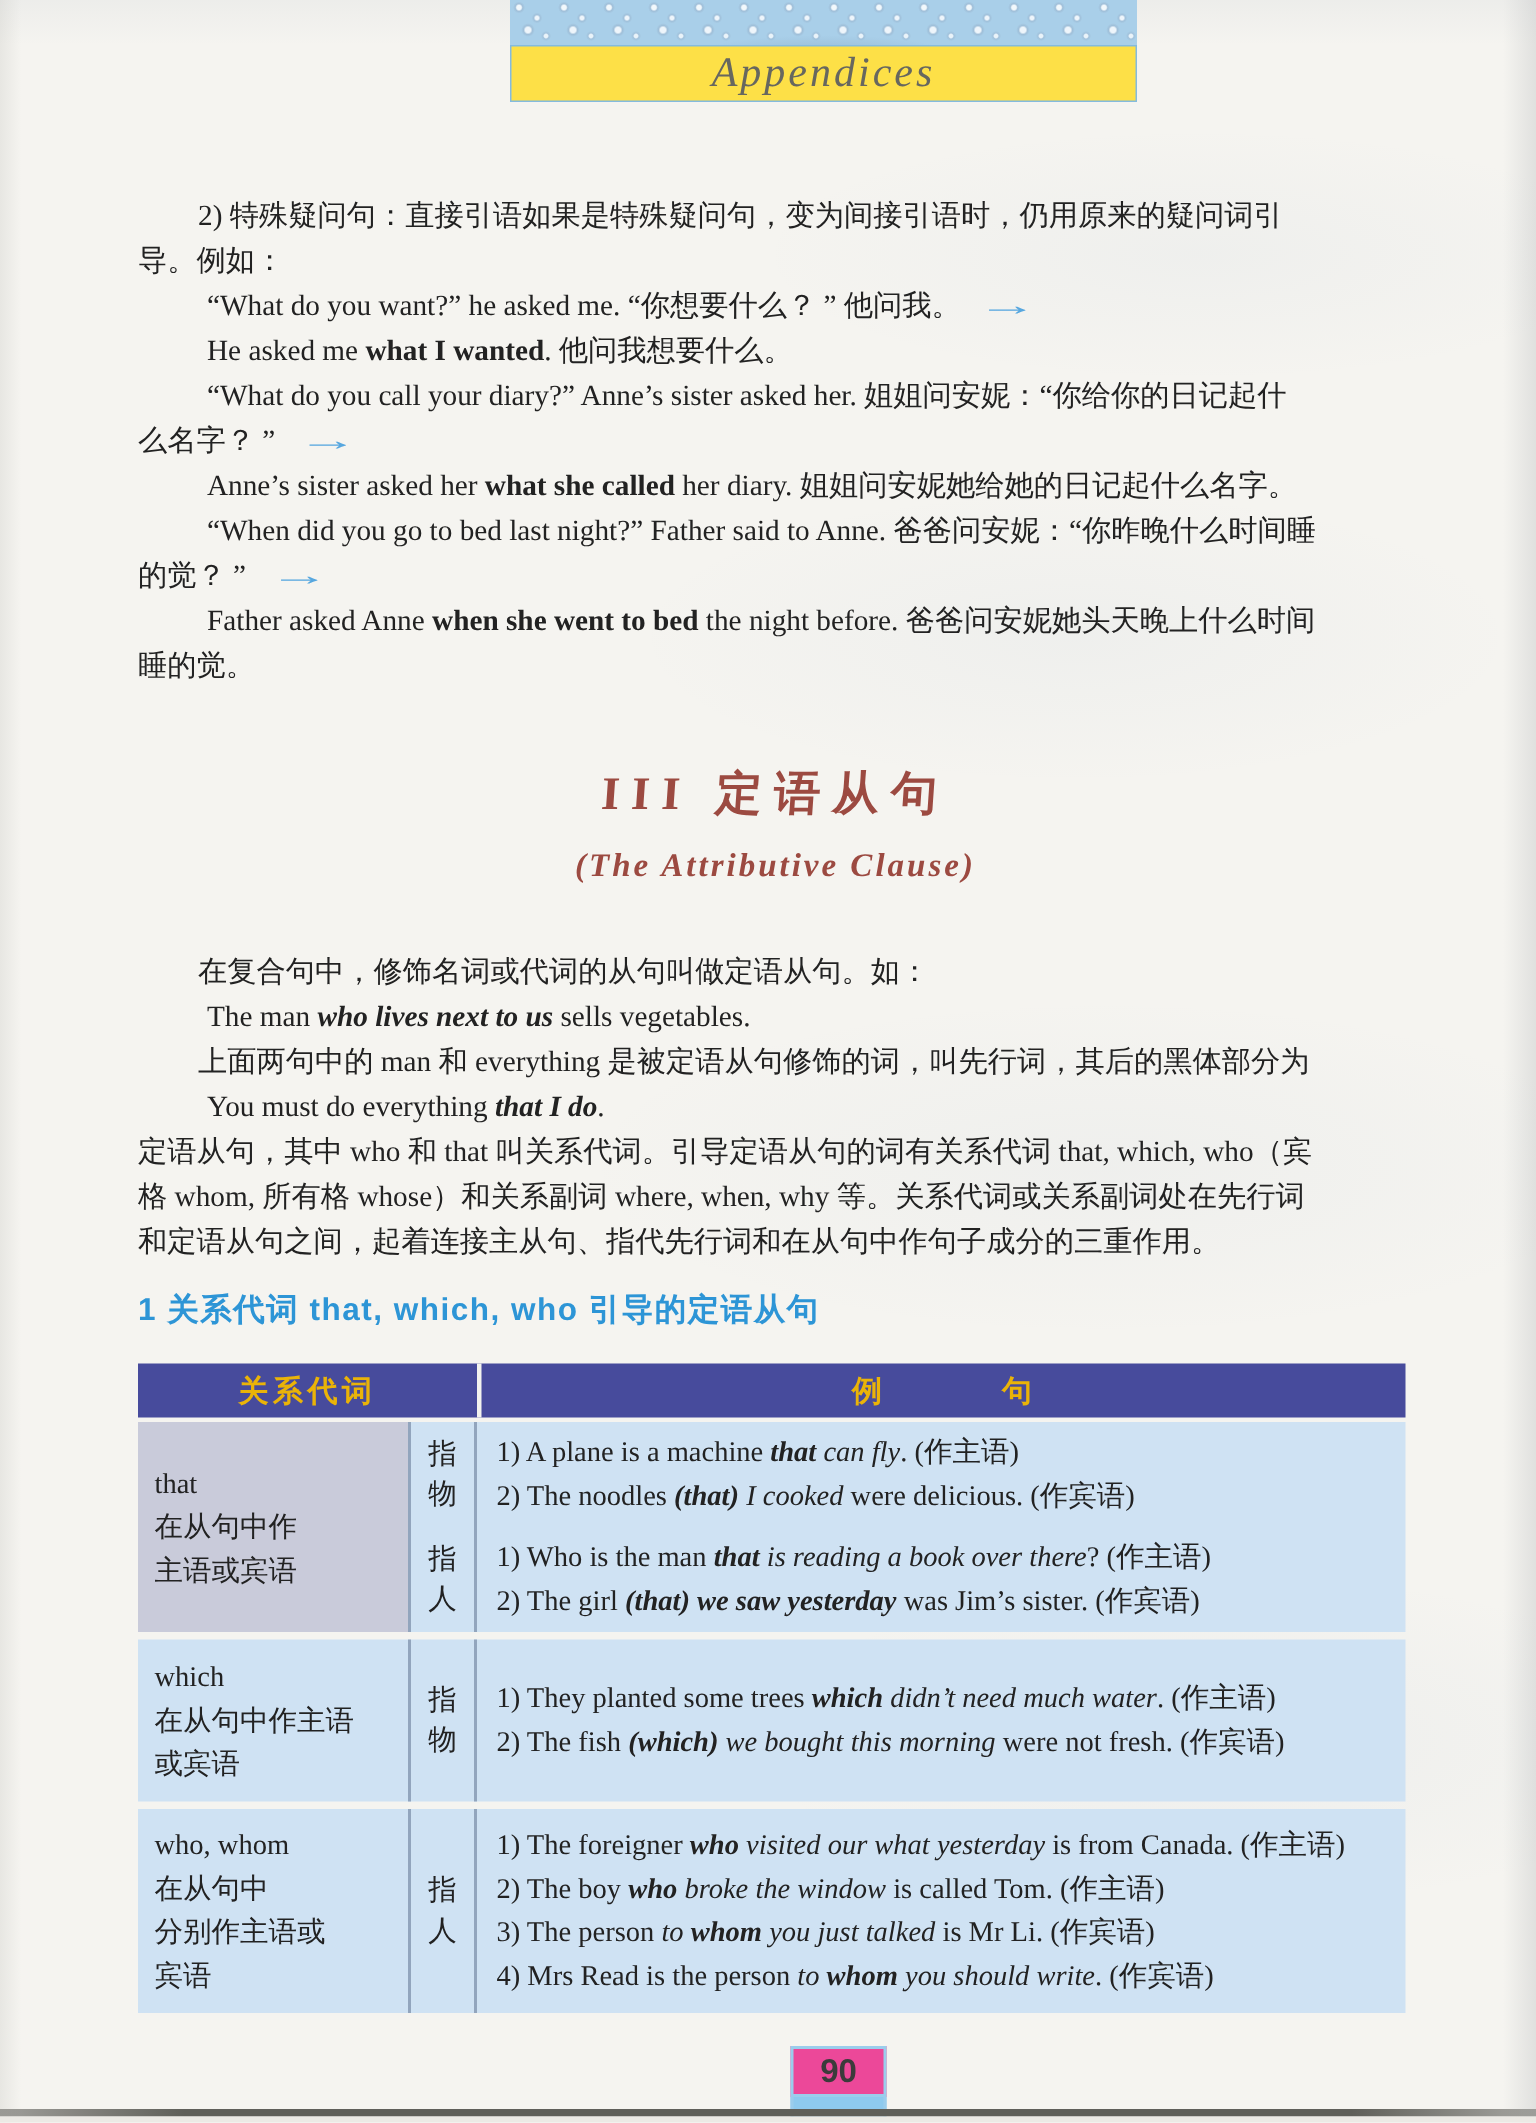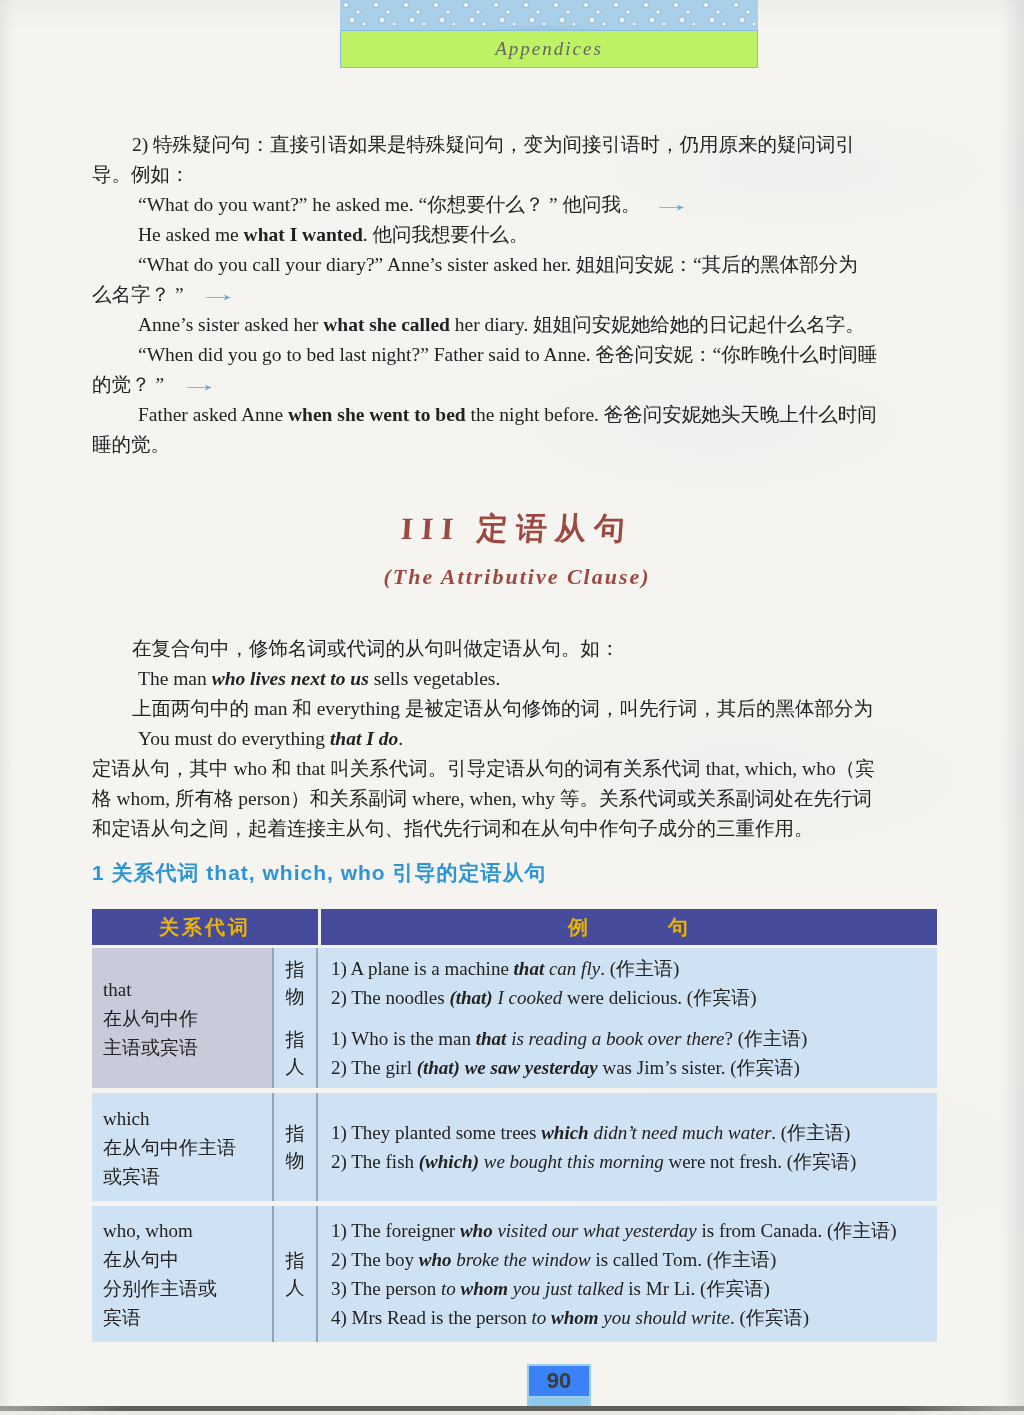--- a/index.html
+++ b/index.html
@@ -28,23 +28,23 @@
     background-color:#a9cfe9;
     background-image:
       radial-gradient(circle at 6px 5px, rgba(255,255,255,.85) 1.5px, rgba(150,175,200,.5) 2.5px, rgba(169,207,233,0) 4px),
       radial-gradient(circle at 18px 12px, rgba(255,255,255,.8) 1.2px, rgba(150,175,200,.45) 2.2px, rgba(169,207,233,0) 3.6px),
       radial-gradient(circle at 12px 20px, rgba(255,255,255,.8) 1.8px, rgba(150,175,200,.5) 3px, rgba(169,207,233,0) 4.5px),
       radial-gradient(circle at 24px 24px, rgba(255,255,255,.75) 1.2px, rgba(150,175,200,.4) 2px, rgba(169,207,233,0) 3.4px),
       radial-gradient(ellipse 120px 18px at 50% 120%, rgba(120,150,175,.35), rgba(120,150,175,0) 70%);
     background-size:30px 30px,30px 30px,30px 30px,30px 30px,100% 100%;
   }
   .banner-label{
-    height:36px;background:#bef264;border:1px solid #84bbdf;
+    height:36px;background:#fde047;border:1px solid #84bbdf;
     display:flex;align-items:center;justify-content:center;
-    font-style:italic;color:#67675f;font-size:19px;letter-spacing:2px;
+    font-style:italic;color:#67675f;font-size:28px;letter-spacing:2px;
   }
   
   .content{position:absolute;left:92px;top:130px;width:850px;font-size:19.5px;}
   .ln{line-height:30px;white-space:nowrap;}
   .indent2{text-indent:40px;}
   .indent-ex{padding-left:46px;}
   .seg-n{font-weight:normal;}
   .seg-b{font-weight:bold;}
   .seg-i{font-style:italic;text-align:center;}
   .seg-bi{font-weight:bold;font-style:italic;}
@@ -84,21 +84,21 @@
   }
   .exs{display:flex;flex-direction:column;justify-content:center;padding:3px 0 3px 13px;}
   .ex{line-height:29px;white-space:nowrap;}
   .g1{min-height:62px;}
   .g2{min-height:100px;}
   .g3{min-height:124px;}
   .span2{grid-row:span 2;}
   
   .pageno{position:absolute;left:527px;top:1364px;width:64px;}
   .pageno-box{
-    height:30px;background:#3b82f6;border:2px solid #9bcdec;
+    height:30px;background:#ec4899;border:2px solid #9bcdec;
     display:flex;align-items:center;justify-content:center;
     font-family:"Liberation Sans","DejaVu Sans",sans-serif;
     font-weight:bold;font-size:22px;color:#3b3b3b;
   }
   .pageno-strip{height:13px;background:#8ecaee;margin:0 0 0 0;border-left:2px solid #9bcdec;border-right:2px solid #9bcdec;}
   .bottom-line{position:absolute;left:0;top:1406px;width:1024px;height:5px;
     background:linear-gradient(to right, rgba(90,90,85,.55), #5f5f59 12%, #5f5f59 88%, rgba(90,90,85,.5));}
   .bottom-paper{position:absolute;left:0;top:1411px;width:1024px;height:4px;background:#eceae5;}
 </style>
 </head>
@@ -110,40 +110,40 @@
   <div class="banner-img"></div>
   <div class="banner-label">Appendices</div>
 </div>
 
 <div class="content">
 
   <div class="ln indent2"><span class="seg-n">2) 特殊疑问句：直接引语如果是特殊疑问句，变为间接引语时，仍用原来的疑问词引</span></div>
   <div class="ln"><span class="seg-n">导。例如：</span></div>
   <div class="ln indent-ex"><span class="seg-n">“What do you want?” he asked me. “你想要什么？ ” 他问我。</span><span class="seg-arrow">→</span></div>
   <div class="ln indent-ex"><span class="seg-n">He asked me </span><span class="seg-b">what I wanted</span><span class="seg-n">. 他问我想要什么。</span></div>
-  <div class="ln indent-ex"><span class="seg-n">“What do you call your diary?” Anne’s sister asked her. 姐姐问安妮：“其后的黑体部分为</span></div>
+  <div class="ln indent-ex"><span class="seg-n">“What do you call your diary?” Anne’s sister asked her. 姐姐问安妮：“你给你的日记起什</span></div>
   <div class="ln"><span class="seg-n">么名字？ ” </span><span class="seg-arrow">→</span></div>
   <div class="ln indent-ex"><span class="seg-n">Anne’s sister asked her </span><span class="seg-b">what she called</span><span class="seg-n"> her diary. 姐姐问安妮她给她的日记起什么名字。</span></div>
   <div class="ln indent-ex"><span class="seg-n">“When did you go to bed last night?” Father said to Anne. 爸爸问安妮：“你昨晚什么时间睡</span></div>
   <div class="ln"><span class="seg-n">的觉？ ” </span><span class="seg-arrow">→</span></div>
   <div class="ln indent-ex"><span class="seg-n">Father asked Anne </span><span class="seg-b">when she went to bed</span><span class="seg-n"> the night before. 爸爸问安妮她头天晚上什么时间</span></div>
   <div class="ln"><span class="seg-n">睡的觉。</span></div>
 
   <div class="sec-title">
     <div class="sec-title-zh">III 定语从句</div>
     <div class="sec-title-en">(The Attributive Clause)</div>
   </div>
 
   <div class="attr-block">
     <div class="ln indent2"><span class="seg-n">在复合句中，修饰名词或代词的从句叫做定语从句。如：</span></div>
     <div class="ln indent-ex"><span class="seg-n">The man </span><span class="seg-bi">who lives next to us</span><span class="seg-n"> sells vegetables.</span></div>
     <div class="ln indent2"><span class="seg-n">上面两句中的 man 和 everything 是被定语从句修饰的词，叫先行词，其后的黑体部分为</span></div>
     <div class="ln indent-ex"><span class="seg-n">You must do everything </span><span class="seg-bi">that I do</span><span class="seg-n">.</span></div>
     <div class="ln"><span class="seg-n">定语从句，其中 who 和 that 叫关系代词。引导定语从句的词有关系代词 that, which, who（宾</span></div>
-    <div class="ln"><span class="seg-n">格 whom, 所有格 person）和关系副词 where, when, why 等。关系代词或关系副词处在先行词</span></div>
+    <div class="ln"><span class="seg-n">格 whom, 所有格 whose）和关系副词 where, when, why 等。关系代词或关系副词处在先行词</span></div>
     <div class="ln"><span class="seg-n">和定语从句之间，起着连接主从句、指代先行词和在从句中作句子成分的三重作用。</span></div>
   </div>
 
   <div class="heading1">1 关系代词 that, which, who 引导的定语从句</div>
 
   <div class="tbl">
     <div class="tbl-header">
       <div class="th1">关系代词</div>
       <div class="th2">
         <span>例</span>

